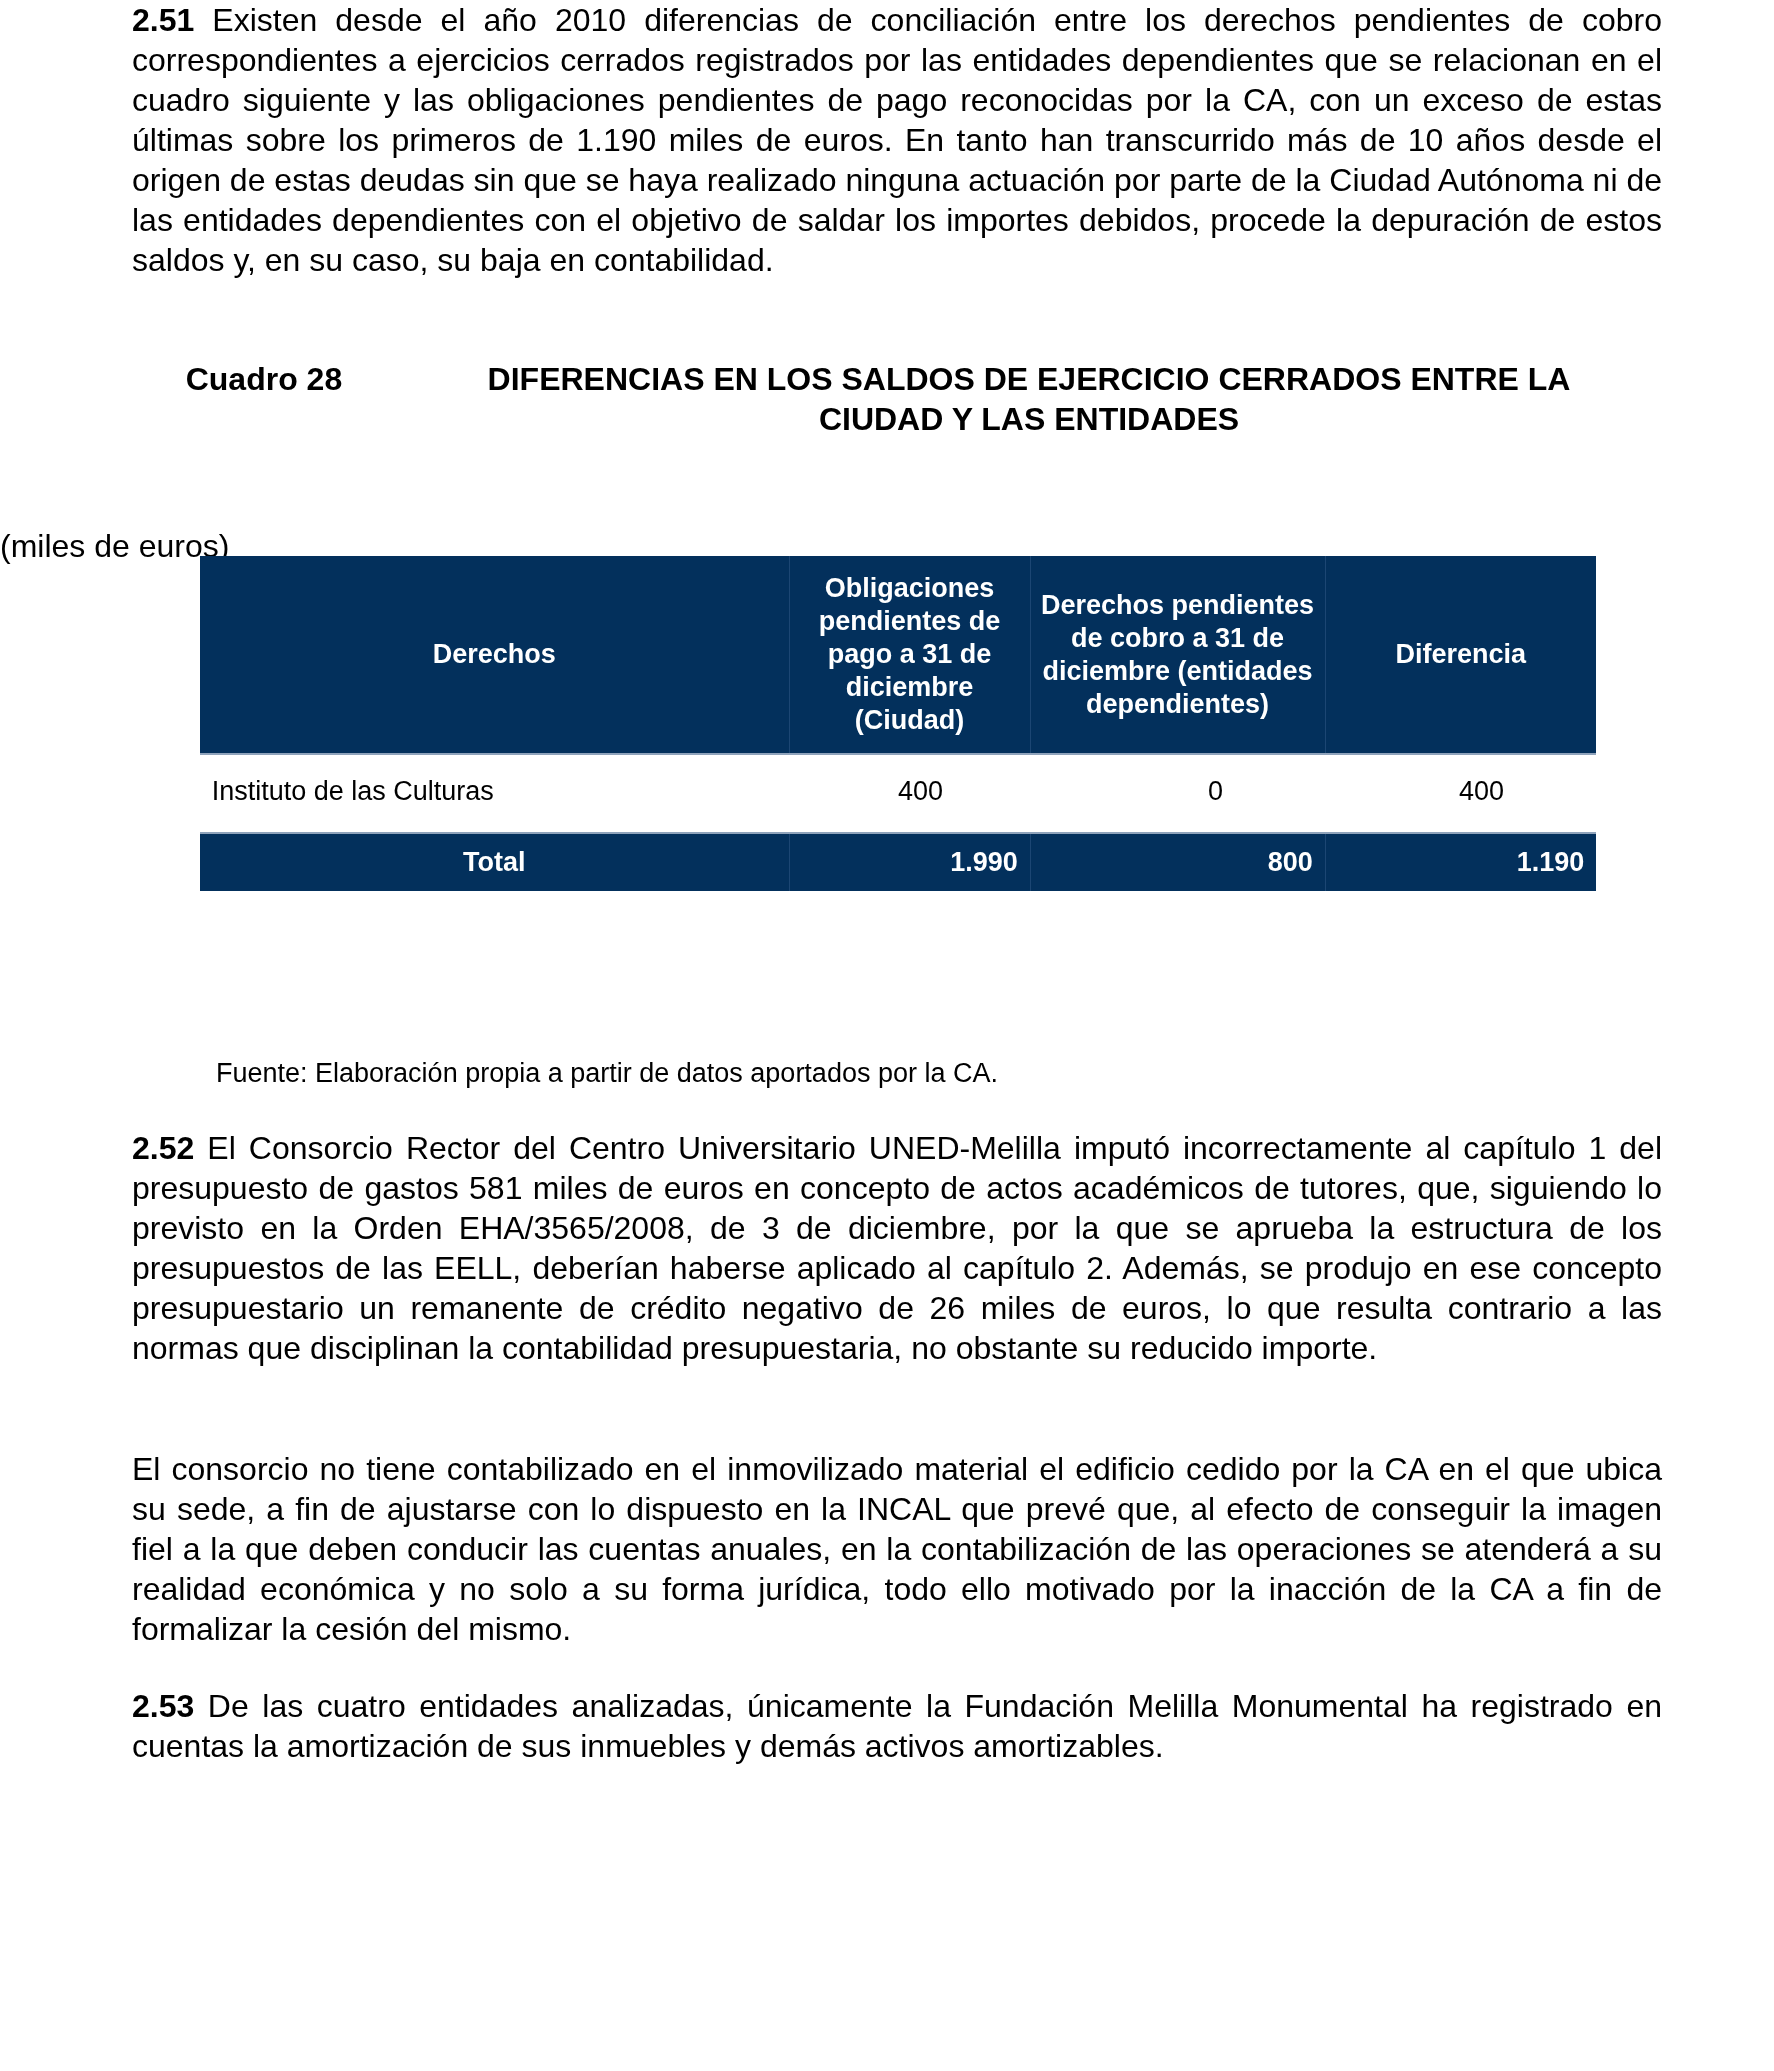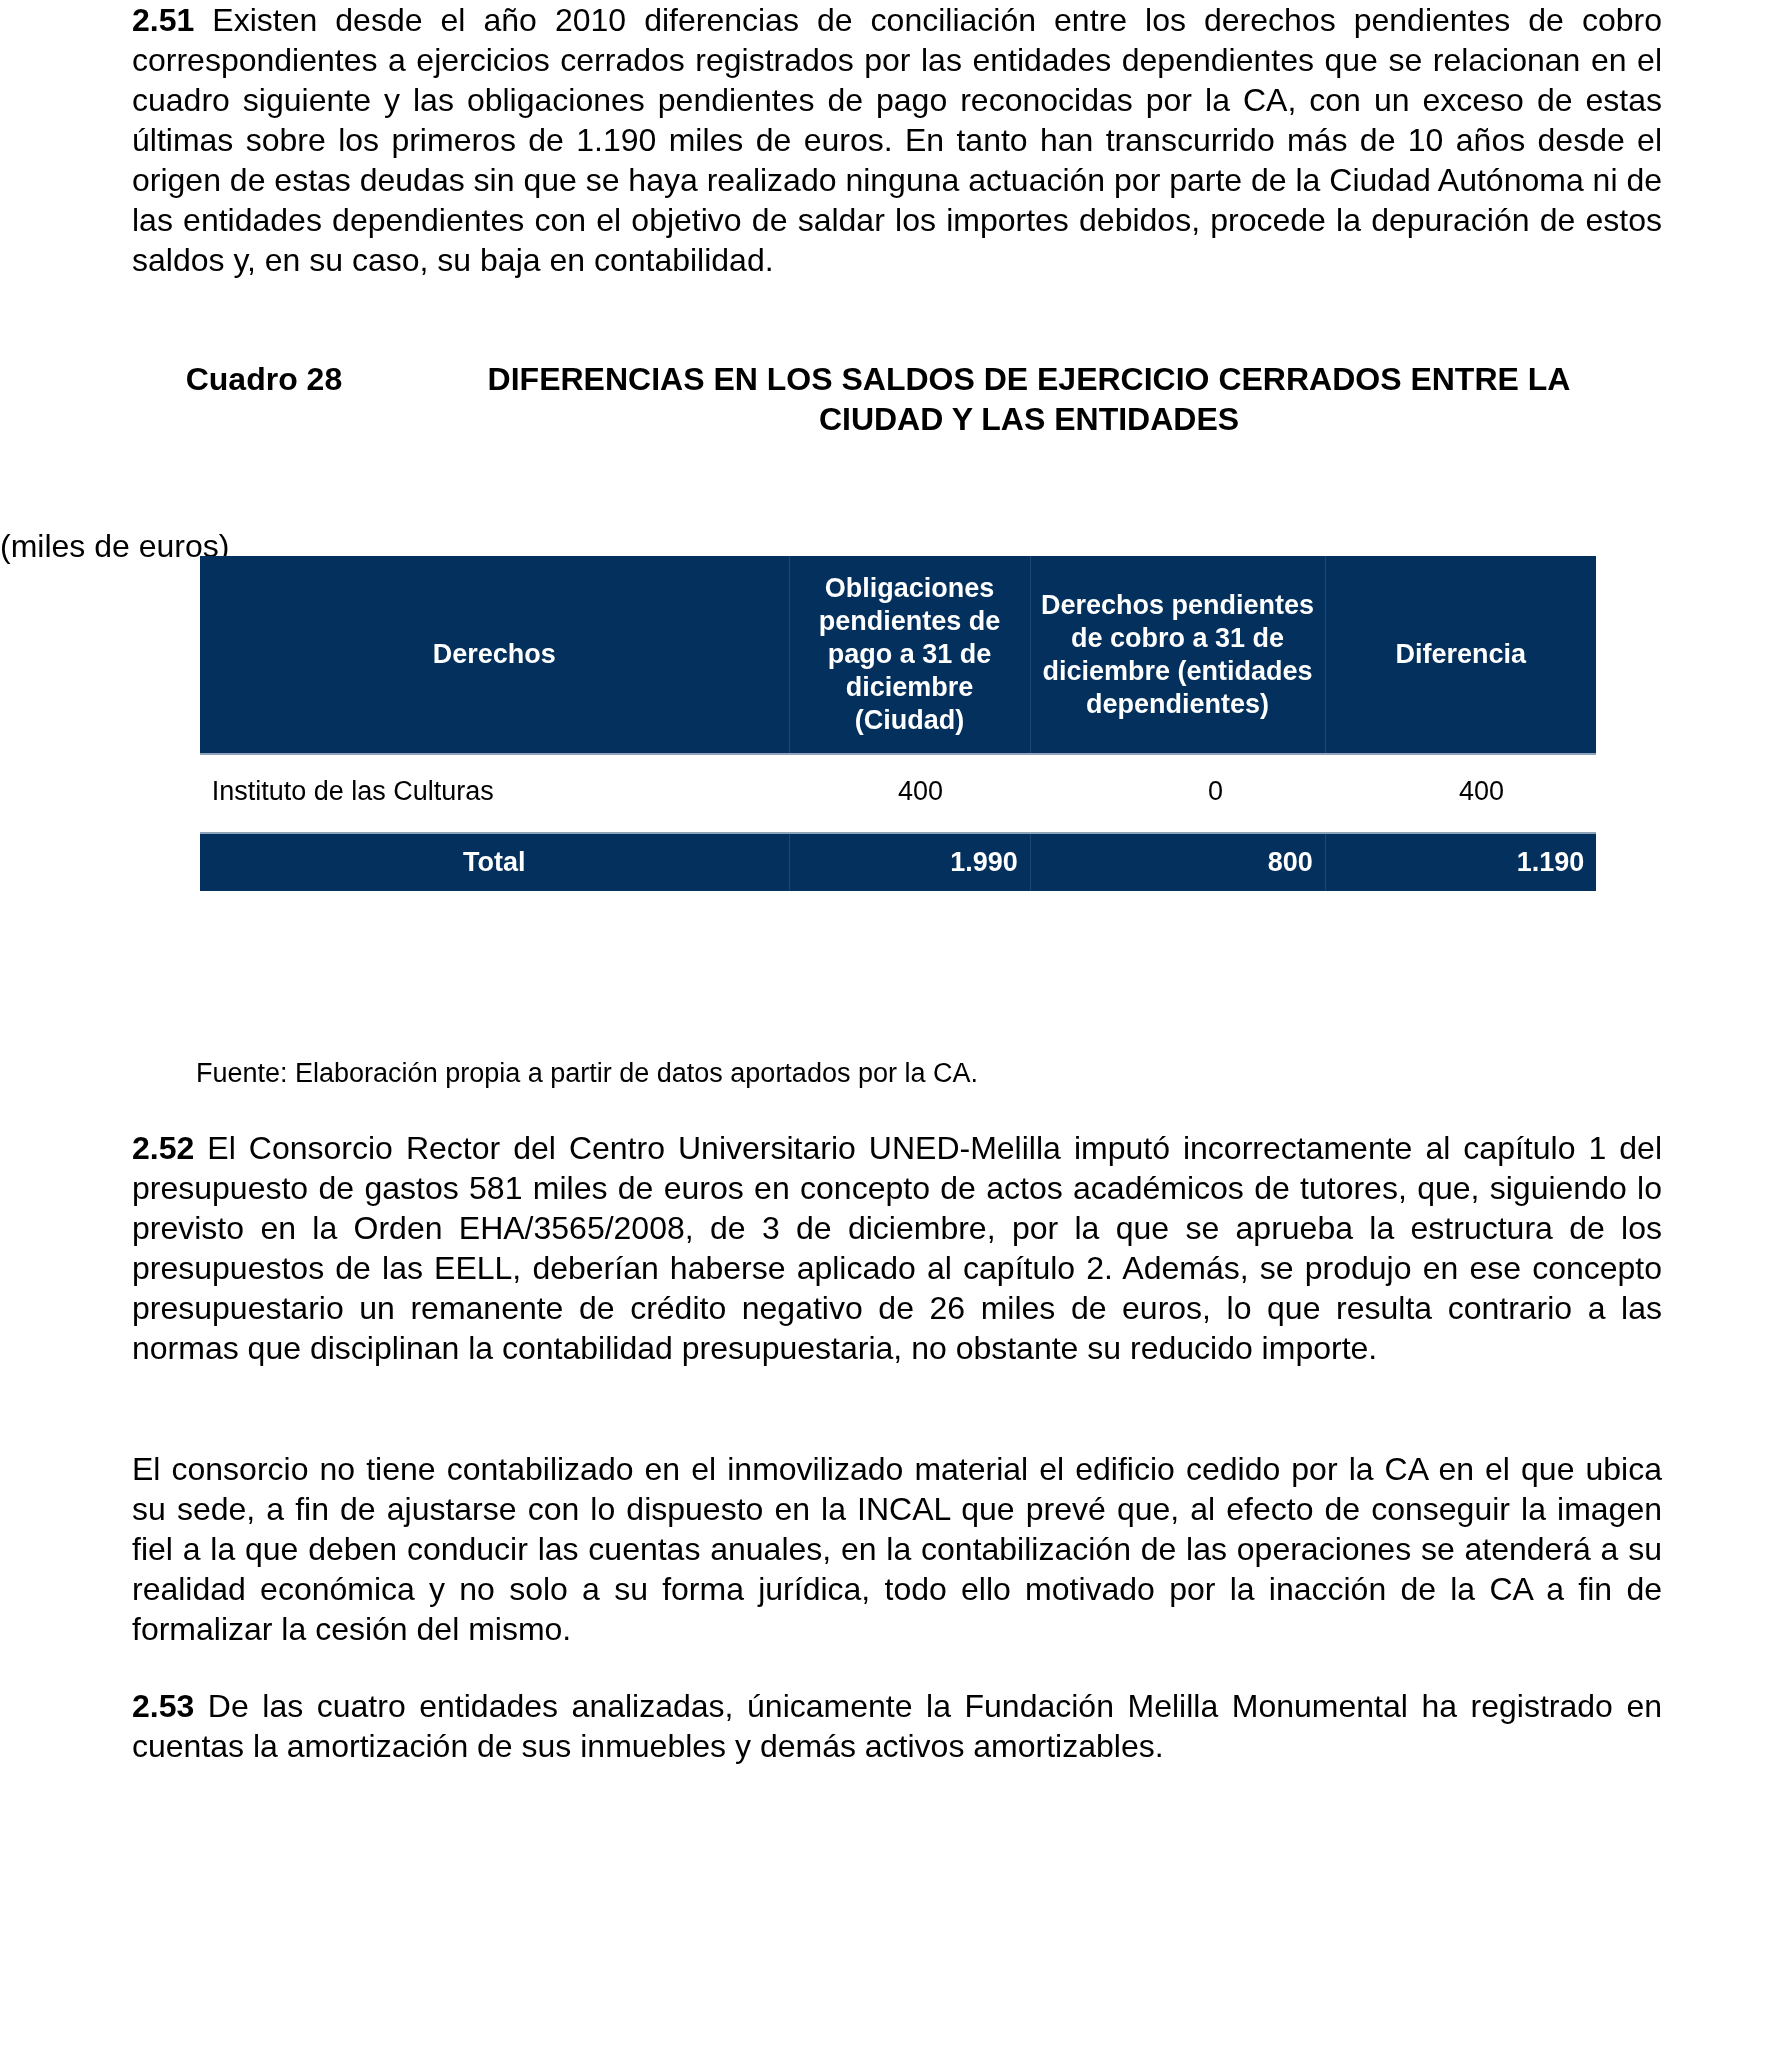--- a/index.html
+++ b/index.html
@@ -56,21 +56,21 @@
   tbody td.n4 { padding-right: 92px; }
   tbody tr.spacer td { height: 5px; padding: 0; }
   tfoot td {
     background: #03305c; color: #fff; font-weight: bold; height: 57px;
     padding: 0 11.7px; border-left: 1.7px solid #1c4673;
     border-top: 2.5px solid #8fa3bb;
   }
   tfoot td:first-child { border-left: none; text-align: center; }
   tfoot td.num { text-align: right; }
   .fuente {
-    position: absolute; top: 1057px; left: 196px;
+    position: absolute; top: 1057px; left: 216px;
     font-size: 27px; line-height: 33px;
   }
 </style>
 </head>
 <body>
 
 <p class="para" id="p251"><b>2.51</b><span> Existen desde el año 2010 diferencias de conciliación entre los derechos pendientes de cobro correspondientes a ejercicios cerrados registrados por las entidades dependientes que se relacionan en el cuadro siguiente y las obligaciones pendientes de pago reconocidas por la CA, con un exceso de estas últimas sobre los primeros de 1.190 miles de euros. En tanto han transcurrido más de 10 años desde el origen de estas deudas sin que se haya realizado ninguna actuación por parte de la Ciudad Autónoma ni de las entidades dependientes con el objetivo de saldar los importes debidos, procede la depuración de estos saldos y, en su caso, su baja en contabilidad.</span></p>
 
 <div class="cuadro-head">
   <span class="cuadro-num">Cuadro 28</span>

